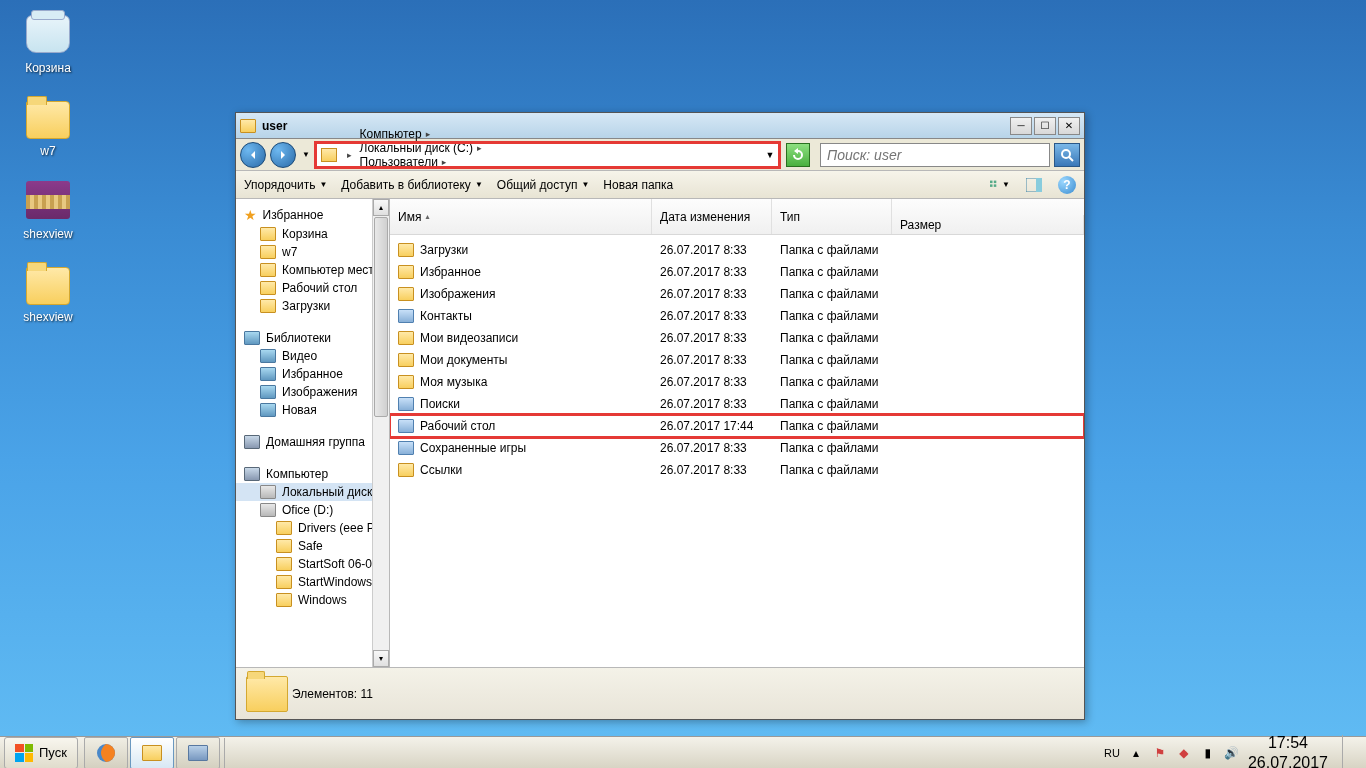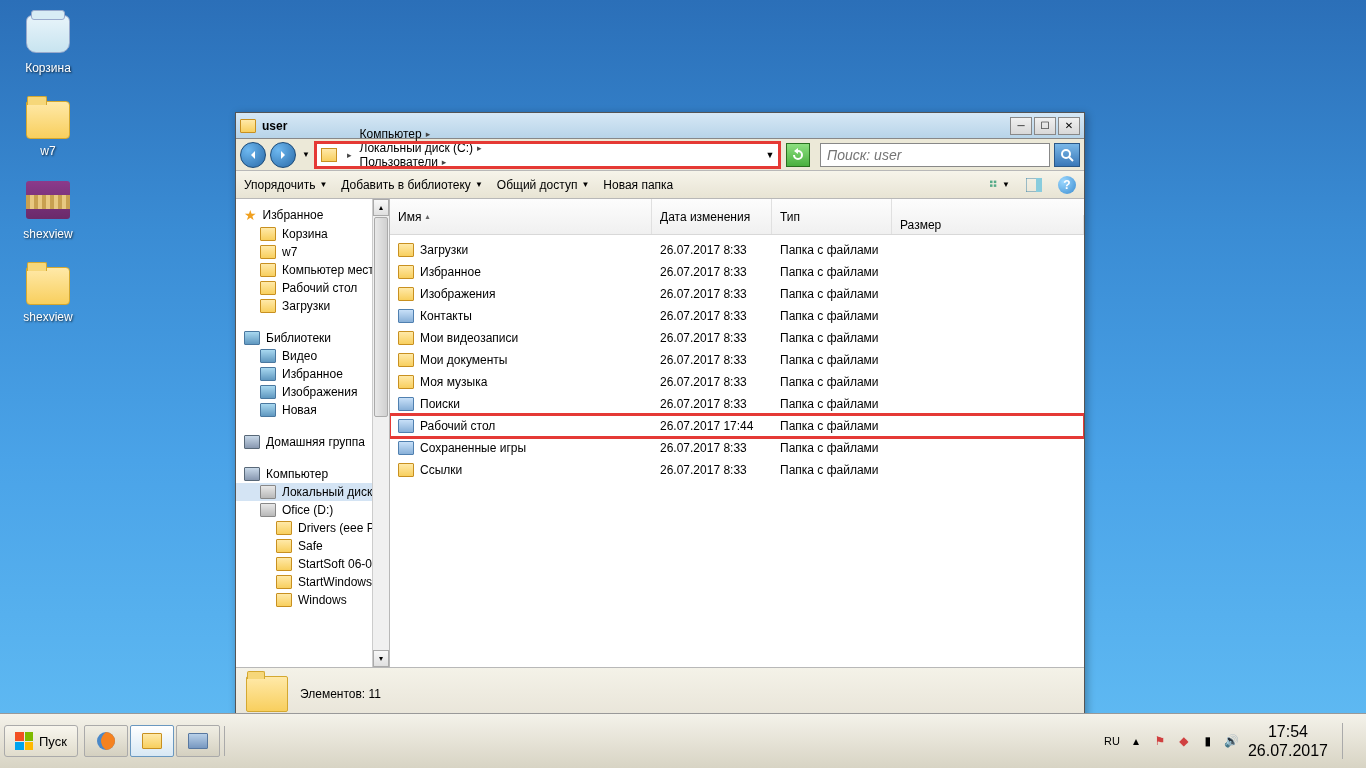--- a/index.html
+++ b/index.html
@@ -80,27 +80,27 @@
 .files { flex: 1; overflow: auto; padding: 4px 0; }
 .row { display: flex; align-items: center; height: 22px; font-size: 12px; cursor: pointer; }
 .cell { padding: 0 8px; overflow: hidden; white-space: nowrap; }
 .cell.nm { width: 262px; display: flex; align-items: center; gap: 6px; }
 .cell.dt { width: 120px; }
 .cell.tp { width: 120px; }
 .file-ico { width: 16px; height: 14px; background: linear-gradient(180deg,#ffe9a8,#f8cf5e); border: 1px solid #c89020; border-radius: 1px; flex-shrink: 0; }
 .file-ico.sp { background: linear-gradient(180deg,#c8e0f8,#88b0d8); border-color: #5080b0; }
 .row.hl { outline: 3px solid #e53935; outline-offset: -1px; }
 
-.statusbar { height: 52px; background: linear-gradient(180deg,#f4f2e8,#e8e4d8); border-top: 1px solid #b8b8b8; display: flex; align-items: center; padding: 4px 10px; gap: 12px; }
+.statusbar { height: 52px; background: linear-gradient(180deg,#f4f2e8,#e8e4d8); border-top: 1px solid #b8b8b8; display: flex; align-items: center; padding: 4px 10px; gap: 4px; }
 .statusbar .bigfolder { width: 42px; height: 36px; background: linear-gradient(180deg,#ffe9a8,#f8cf5e); border: 1px solid #d4a830; border-radius: 2px; position: relative; }
 .statusbar .bigfolder::before { content: ""; position: absolute; top: -6px; left: 0; width: 16px; height: 7px; background: #f6d77a; border: 1px solid #d4a830; border-bottom: none; border-radius: 2px 2px 0 0; }
 .statusbar .stxt { font-size: 12px; }
 
 
-.taskbar { position: absolute; bottom: 0; left: 0; right: 0; height: 55px; background: linear-gradient(180deg,#f4f2ea,#d8d4c4); border-top: 1px solid #999; display: flex; align-items: center; padding: 0 4px; }
+.taskbar { position: absolute; bottom: 0; left: 0; right: 0; height: 32px; background: linear-gradient(180deg,#f4f2ea,#d8d4c4); border-top: 1px solid #999; display: flex; align-items: center; padding: 0 4px; }
 .start-btn { height: 32px; padding: 0 10px; background: linear-gradient(180deg,#f8f6ee,#e0dccc); border: 1px solid #aaa; border-radius: 3px; display: flex; align-items: center; gap: 6px; font-size: 13px; cursor: pointer; }
 .winlogo { width: 18px; height: 18px; display: grid; grid-template-columns: 1fr 1fr; grid-template-rows: 1fr 1fr; gap: 1px; }
 .winlogo div:nth-child(1){background:#f25022;} .winlogo div:nth-child(2){background:#7fba00;} .winlogo div:nth-child(3){background:#00a4ef;} .winlogo div:nth-child(4){background:#ffb900;}
 .tb-items { display: flex; gap: 2px; margin-left: 6px; }
 .tb-item { width: 44px; height: 32px; background: linear-gradient(180deg,#f0eee4,#d4d0c0); border: 1px solid #aaa; border-radius: 2px; display: flex; align-items: center; justify-content: center; cursor: pointer; }
 .tb-item.active { background: linear-gradient(180deg,#fff,#d8e8f4); border-color: #6a98c0; }
 .tb-divider { width: 1px; height: 30px; background: #aaa; margin: 0 4px; }
 .tray { margin-left: auto; display: flex; align-items: center; gap: 8px; font-size: 11px; padding-right: 6px; }
 .tray-ico { width: 16px; height: 16px; display: flex; align-items: center; justify-content: center; font-size: 12px; cursor: pointer; }
 .clock { text-align: center; line-height: 1.2; font-size: 16px; }

